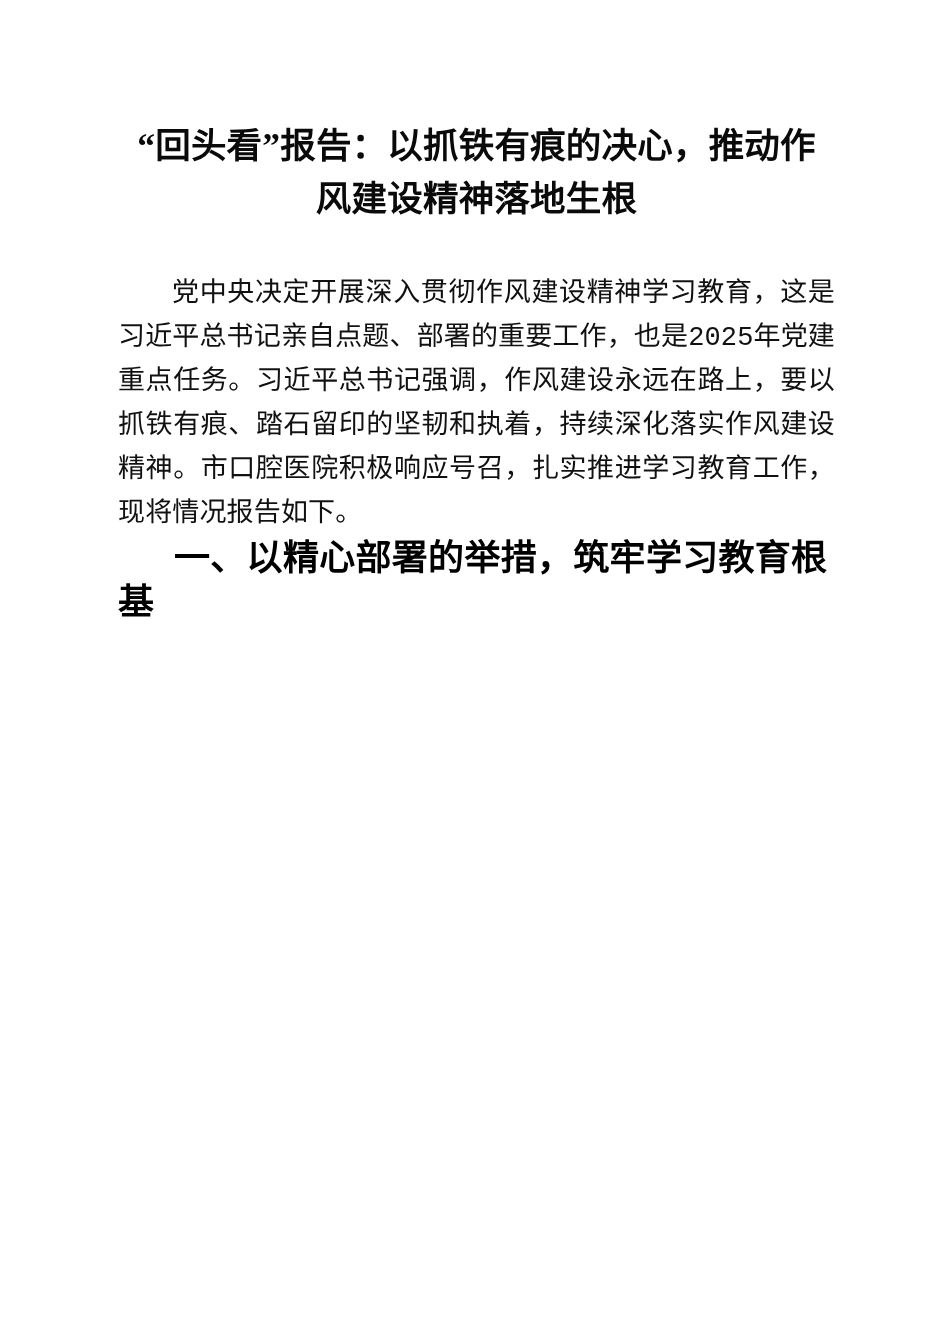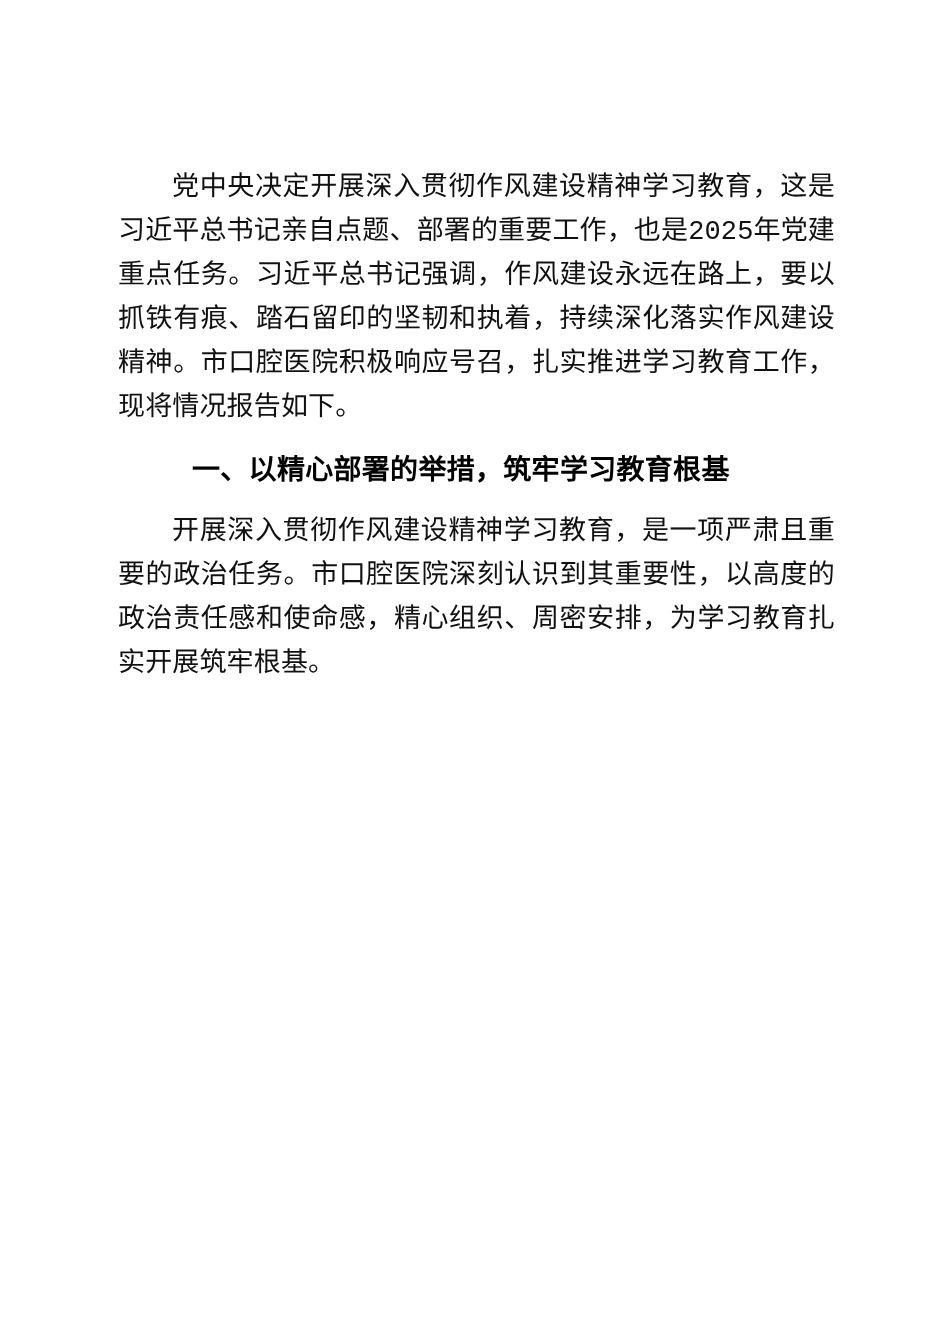--- a/index.html
+++ b/index.html
@@ -47,24 +47,24 @@
     margin: 0 0 0 0;
     padding: 0 8px;
     color: #0a0a0a;
     word-break: break-all;
   }
 
   
   .section-heading {
     font-family: "Liberation Sans", "DejaVu Sans", sans-serif;
     font-weight: bold;
-    font-size: 28px;
+    font-size: 36px;
     line-height: 44px;
     text-indent: 56px;
-    margin: 18px;
+    margin: 0;
     letter-spacing: 0.3px;
     color: #000000;
     word-break: break-all;
   }
 
   
   .body-para {
     font-family: Liberation Mono, monospace;
     font-size: 27px;
     line-height: 44px;
@@ -79,24 +79,24 @@
 
   
   .gap-title-body { height: 46px; }
 </style>
 </head>
 <body>
 
 <div class="page">
   <div class="content">
 
+    <h1 class="doc-title">“回头看”报告：以抓铁有痕的决心，推动作风建设精神落地生根</h1>
 
     <div class="gap-title-body"></div>
 
     <p class="body-para">党中央决定开展深入贯彻作风建设精神学习教育，这是习近平总书记亲自点题、部署的重要工作，也是2025年党建重点任务。习近平总书记强调，作风建设永远在路上，要以抓铁有痕、踏石留印的坚韧和执着，持续深化落实作风建设精神。市口腔医院积极响应号召，扎实推进学习教育工作，现将情况报告如下。</p>
 
     <h2 class="section-heading">一、以精心部署的举措，筑牢学习教育根基</h2>
 
-    <p class="body-para">开展深入贯彻作风建设精神学习教育，是一项严肃且重要的政治任务。市口腔医院深刻认识到其重要性，以高度的政治责任感和使命感，精心组织、周密安排，为学习教育扎实开展筑牢根基。</p>
 
 
   </div>
 </div>
 
 </body></html>

